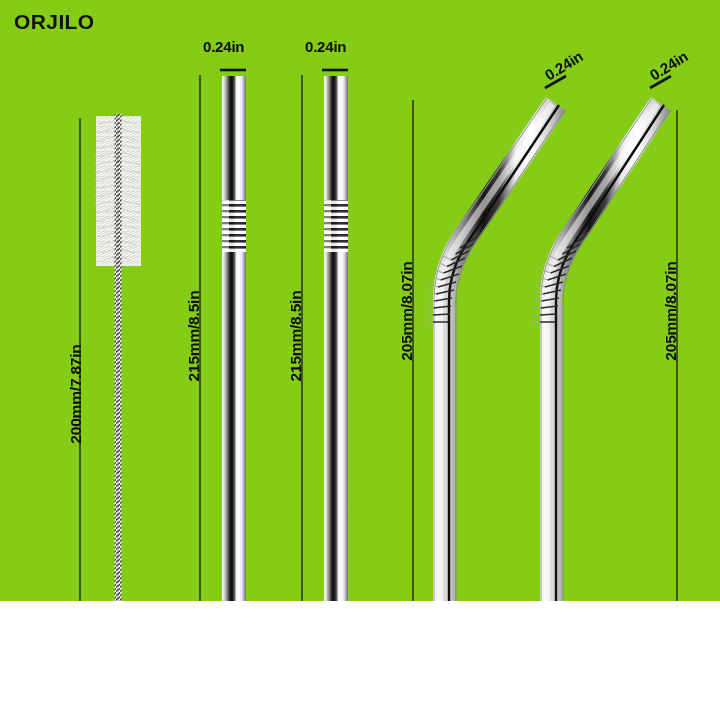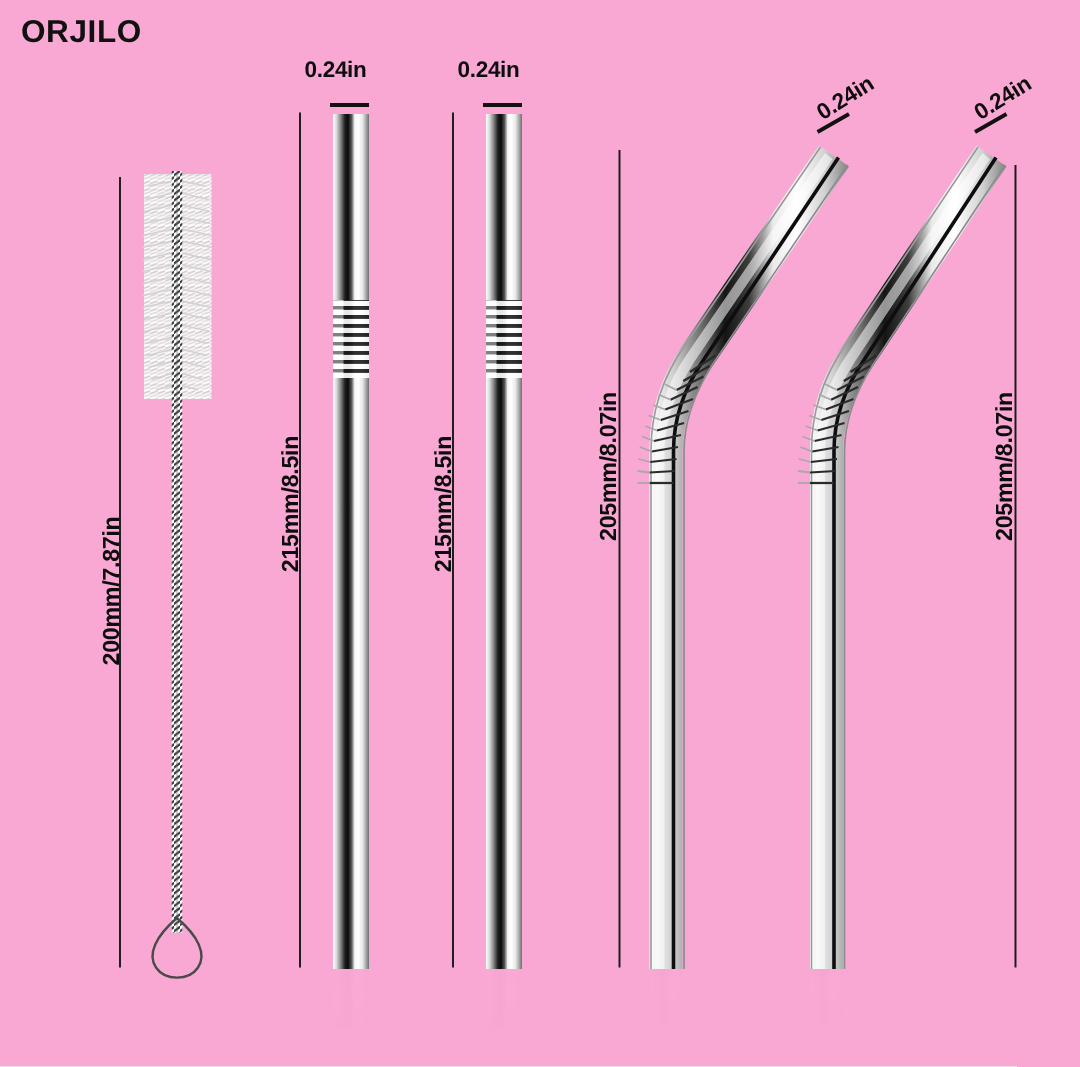--- a/index.html
+++ b/index.html
@@ -7,22 +7,22 @@
     margin: 0;
     padding: 0;
     background: #ffffff;
   }
   body {
     font-family: "Liberation Sans", sans-serif;
   }
   #stage {
     position: relative;
     width: 720px;
-    height: 711px;
-    background: #f9a8d4;
+    height: 601px;
+    background: #84cc16;
     overflow: hidden;
   }
   #brand {
     position: absolute;
     left: 14px;
     top: 10px;
     font-size: 21px;
     font-weight: bold;
     letter-spacing: 0.4px;
     color: #111111;

